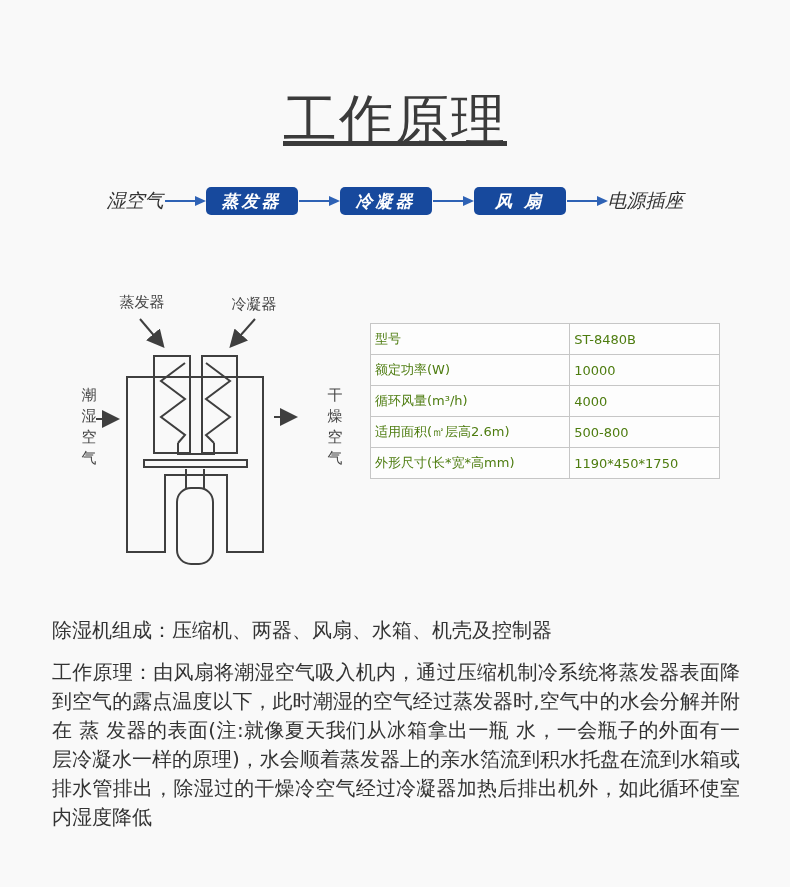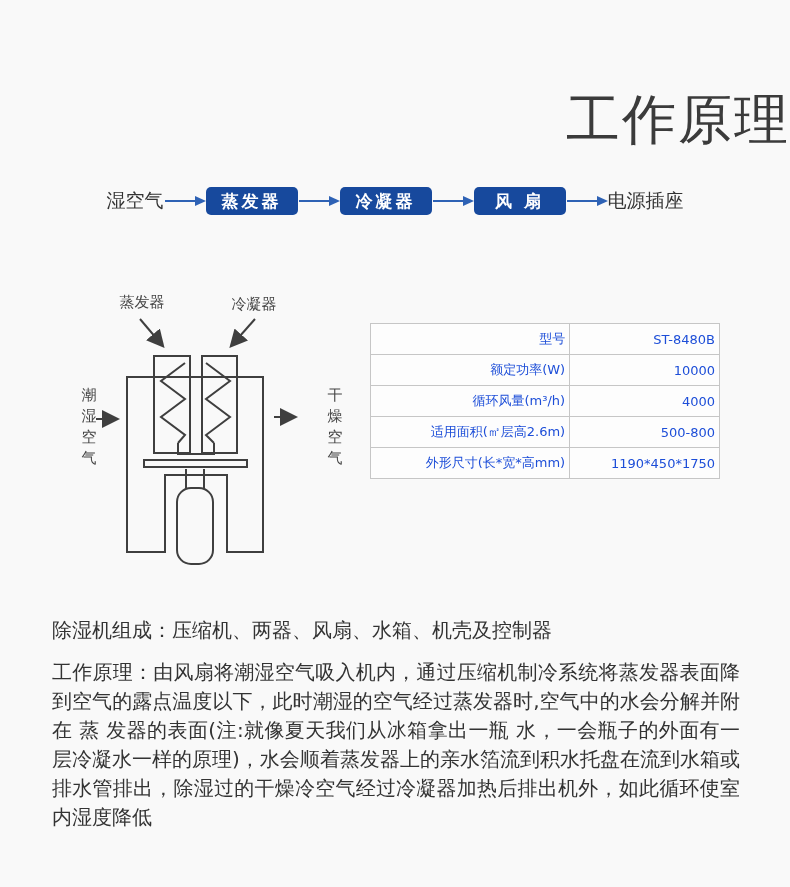--- a/index.html
+++ b/index.html
@@ -9,35 +9,37 @@
     width: 790px;
     height: 887px;
     background: #f9f9f9;
     overflow: hidden;
     color: #333;
   }
   
   .page-title {
     position: absolute;
     top: 84px; left: 0; right: 0;
-    text-align: right;
+    text-align: center;
     font-size: 54px;
     font-weight: 500;
     letter-spacing: 2px;
     color: #3b3b3b;
+    text-decoration: underline;
   }
   
   .flow-row {
     position: absolute;
     top: 185px; left: 0;
     width: 790px; height: 32px;
     display: flex;
     align-items: center;
     justify-content: center;
     gap: 0;
+    font-style: italic;
   }
   .flow-endpoint {
     font-size: 19px;
     color: #333;
     white-space: nowrap;
   }
   .flow-box {
     background: #17499d;
     color: #ffffff;
     font-size: 17px;
@@ -86,24 +88,24 @@
   .spec-table {
     position: absolute;
     left: 370px; top: 323px;
     width: 350px;
     border-collapse: collapse;
     background: #fdfdfd;
   }
   .spec-table td {
     border: 1px solid #c6c6c6;
     height: 31px;
-    text-align: right;
+    text-align: left;
     vertical-align: middle;
     font-size: 13px;
-    color: #1d4ed8;
+    color: #4d7c0f;
     padding: 0 4px;
   }
   .spec-table td.col-label { width: 200px; }
   .spec-table td.col-value { width: 150px; }
   
   .description {
     position: absolute;
     left: 52px; top: 616px;
     width: 688px;
   }

